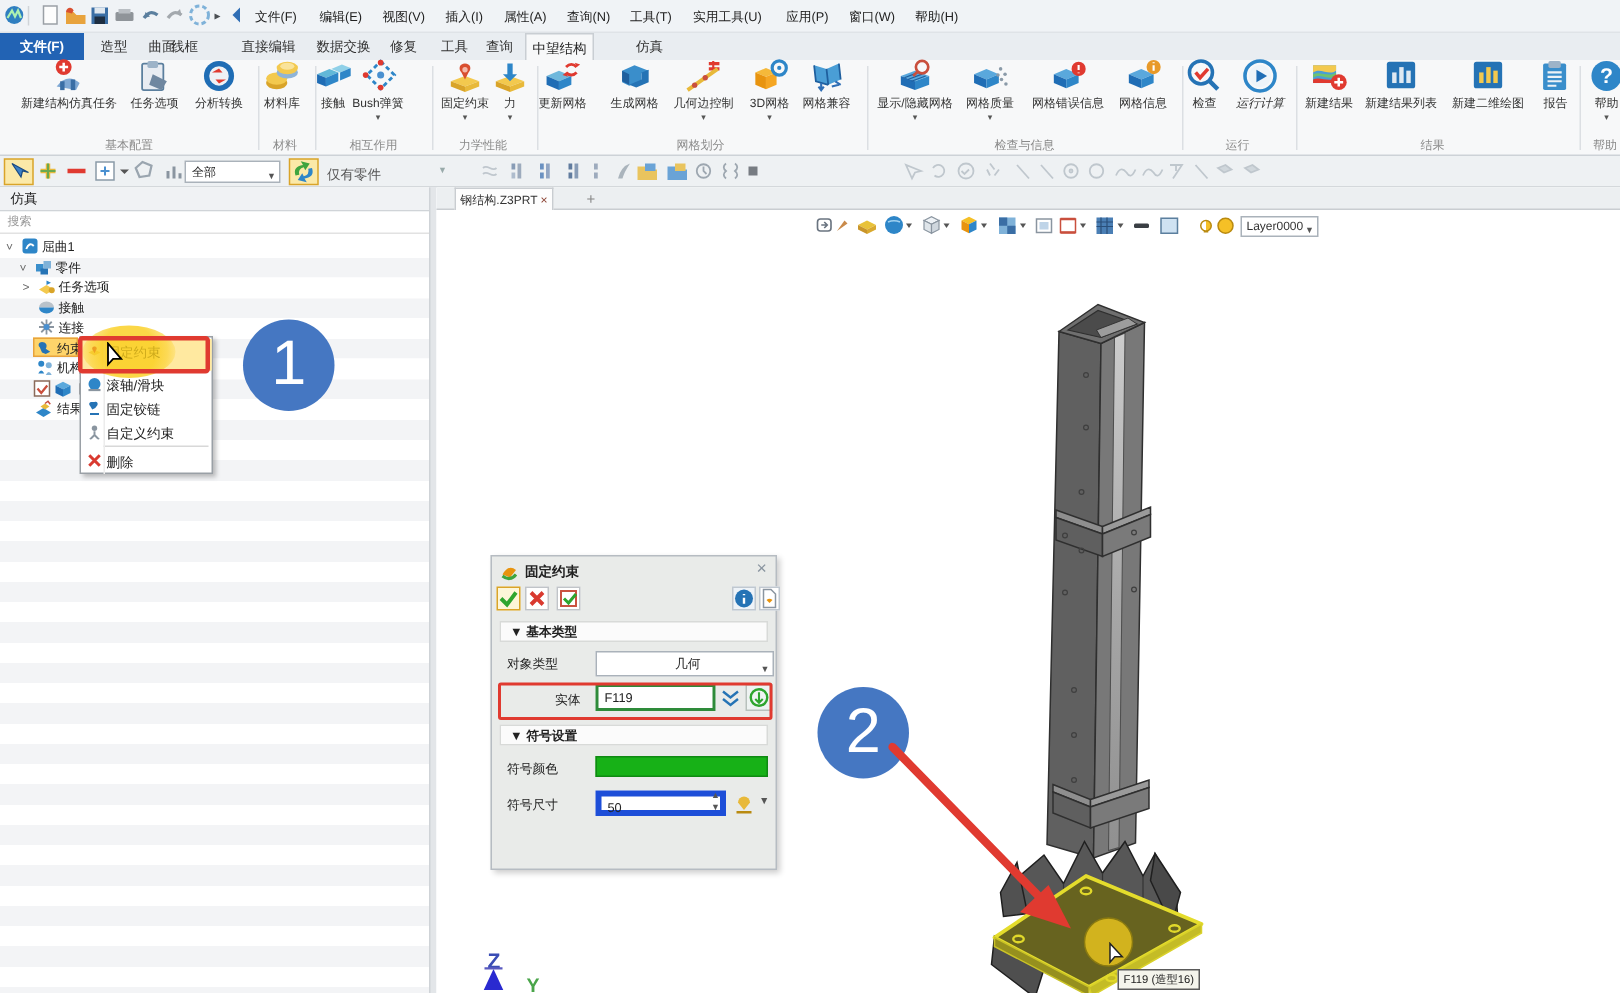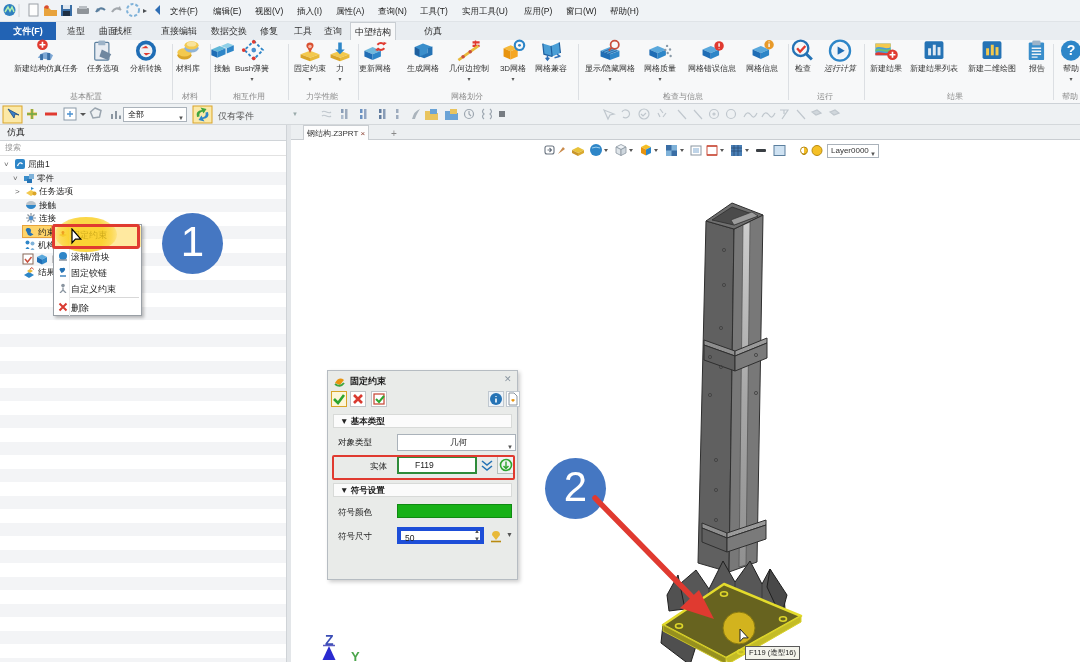--- a/index.html
+++ b/index.html
@@ -703,21 +703,21 @@
           <path d="M7 4 v.8 M7 6.5 v4" stroke="#fff" stroke-width="1.6"></path>
         </svg></div>
   <div class="abs" style="left:178px;top:20px;width:14px;height:16px;background:#fff;border:1px solid #c0c8d0;"><svg width="12" height="14">
           <path d="M2 1 h5 l3 3 v9 h-8z" fill="#fff" stroke="#8a95a0"></path>
           <path d="M4 8 a3 3 0 0 1 4 0 l-2 2z" fill="#e8940f"></path>
         </svg></div>
   <div class="dsec" style="top:43px;">▼  基本类型</div>
   <div class="dlbl" style="left:10px;top:66px;">对象类型</div>
   <div class="combo" style="left:69px;top:63px;width:119px;height:17px;font-size:8.5px;line-height:15px;text-align:center;">几何<span class="ar" style="top:5px">▼</span></div>
   <div class="dlbl" style="left:10px;top:90px;margin-left:32px;">实体</div>
-  <div class="abs" style="left:69px;top:85px;width:80px;height:18px;background:#fff;border:2px solid #2e8b3a;font-size:8.5px;line-height:14px;padding-left:16px;color:#222;">F119</div>
+  <div class="abs" style="left:69px;top:85px;width:80px;height:18px;background:#fff;border:2px solid #2e8b3a;font-size:8.5px;line-height:14px;padding-left:4px;color:#222;">F119</div>
   <svg class="abs" style="left:152px;top:87px" width="14" height="14">
         <path d="M2 3 l5 4 5-4 M2 8 l5 4 5-4" stroke="#2573b5" stroke-width="1.6" fill="none"></path>
       </svg>
   <div class="abs" style="left:169px;top:85px;width:18px;height:18px;background:#eef3f2;border:1px solid #b8c0bc;"><svg width="16" height="16">
           <circle cx="8" cy="8" r="5.5" fill="none" stroke="#2ea52e" stroke-width="1.6"></circle>
           <path d="M8 4.5 v7 M5.5 9 l2.5 2.5 2.5-2.5" stroke="#2ea52e" stroke-width="1.4" fill="none"></path>
         </svg></div>
   <div class="abs" style="left:4px;top:84px;width:183px;height:25px;border:2.5px solid #e03a30;border-radius:2px;"></div>
   <div class="dsec" style="top:112px;">▼  符号设置</div>
   <div class="dlbl" style="left:10px;top:136px;">符号颜色</div>

